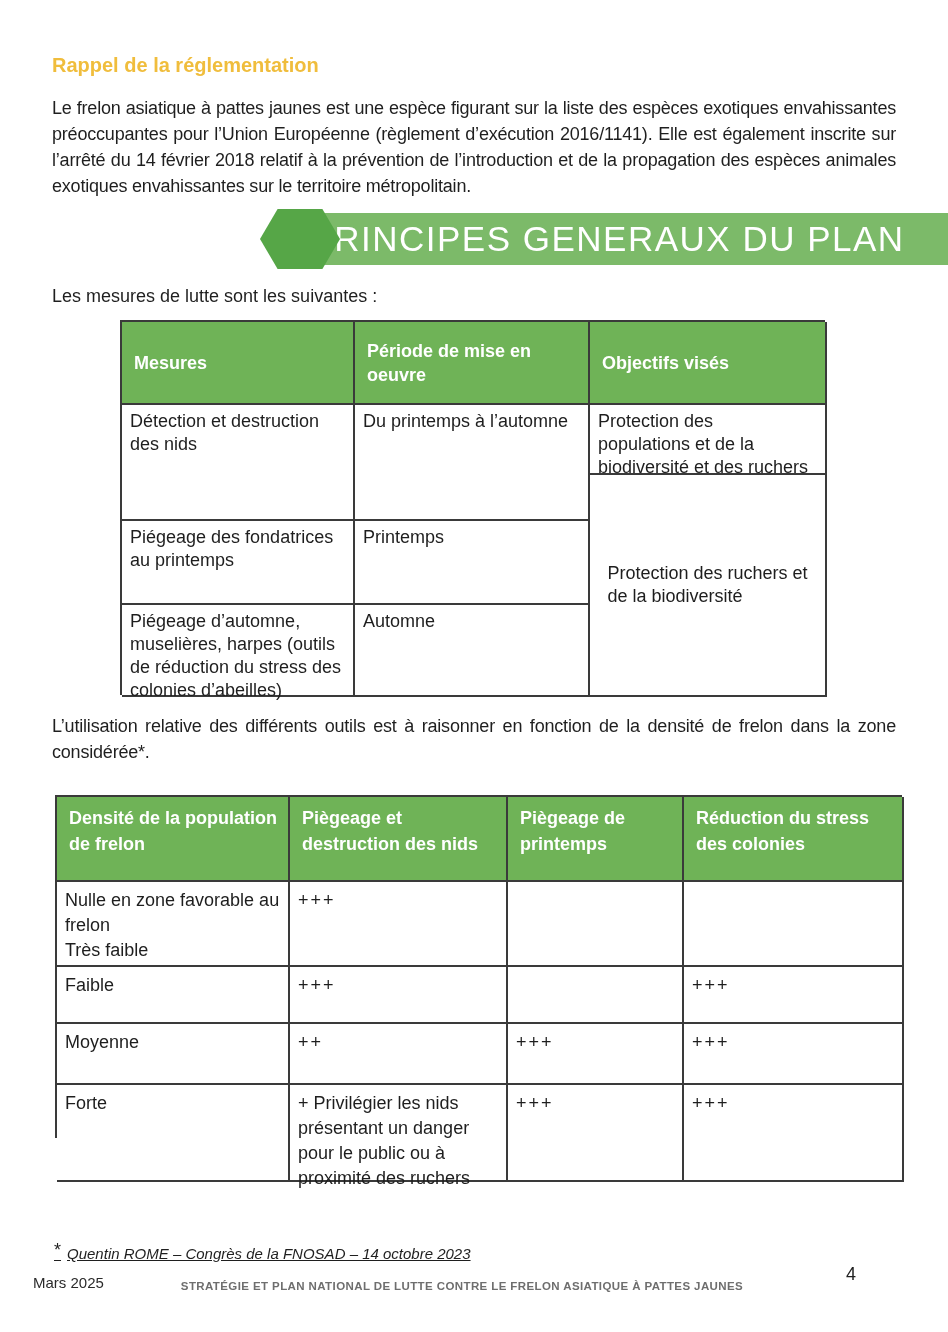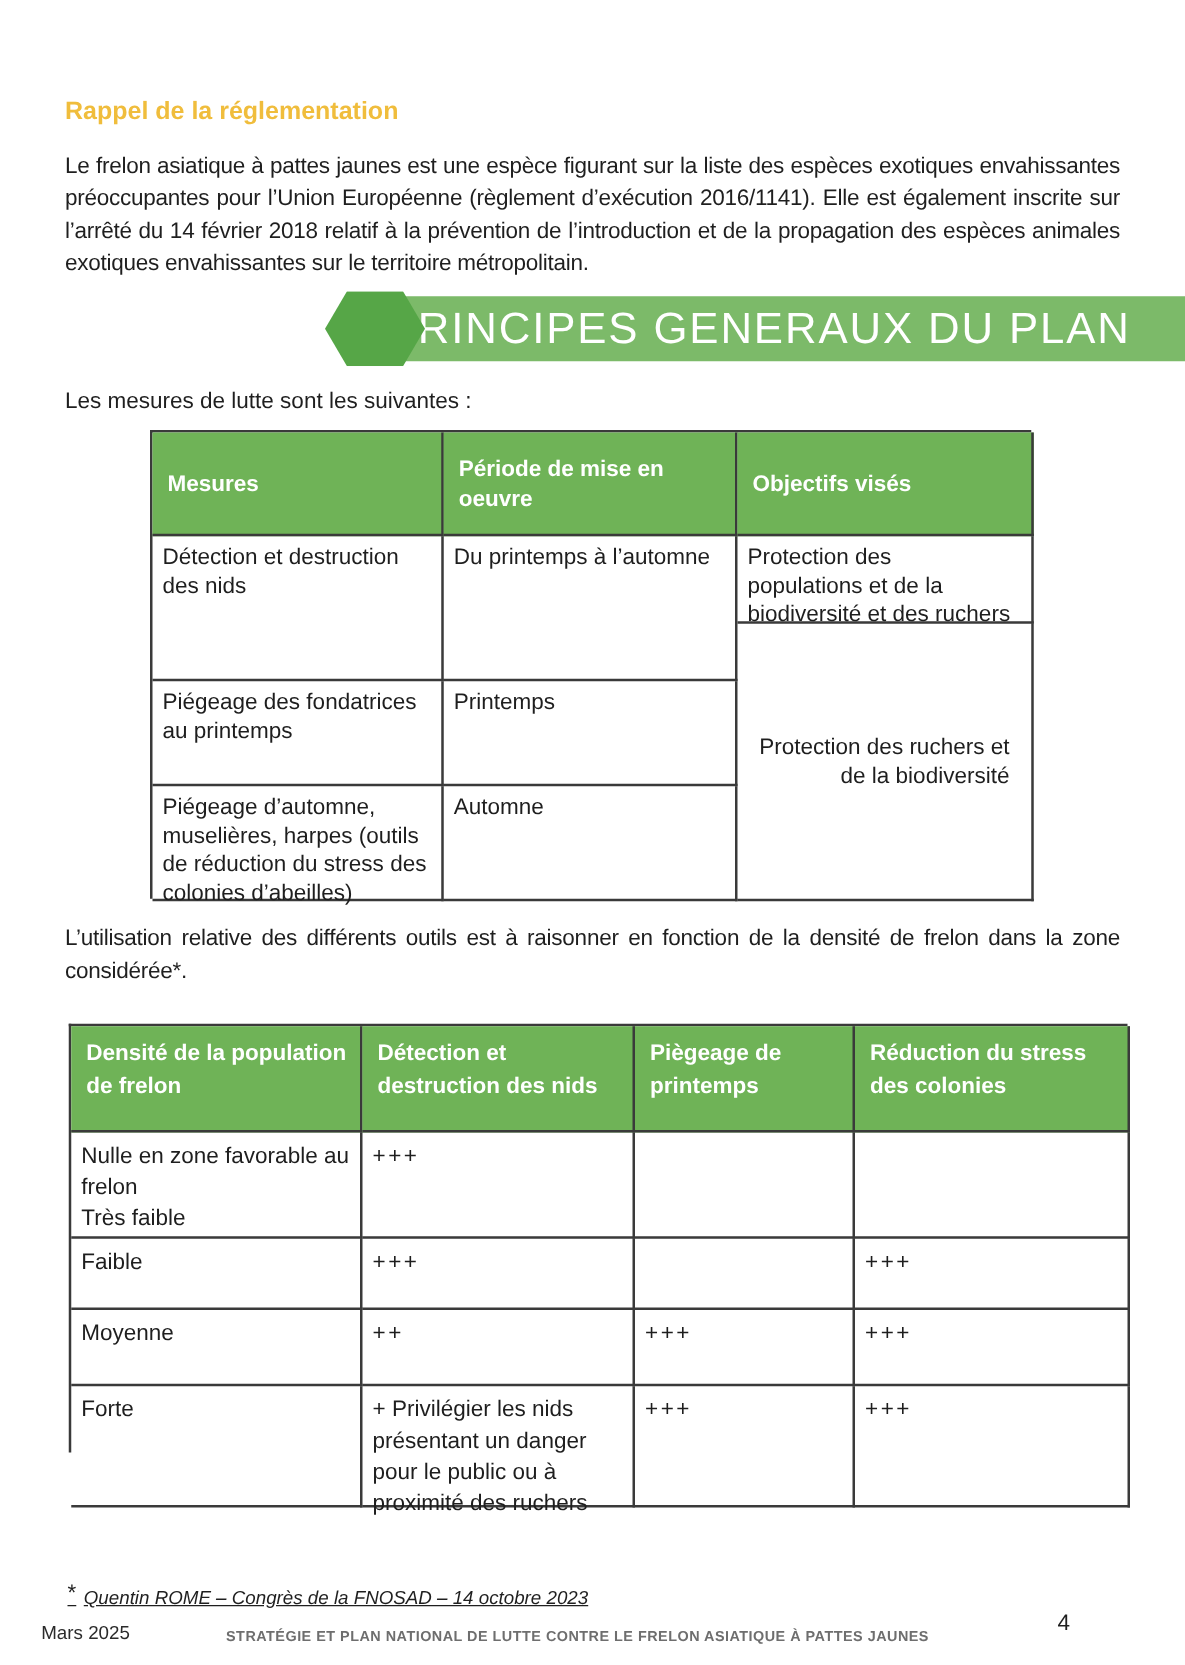--- a/index.html
+++ b/index.html
@@ -5,21 +5,21 @@
   html,body{margin:0;padding:0;background:#e8e8e8;}
   .page{
     position:relative;
     width:948px;height:1332px;
     margin:0 auto;
     background:#ffffff;
     font-family:"Liberation Sans",sans-serif;
     color:#1e1e1e;
     overflow:hidden;
   }
-  .abs{position:absolute;margin-top:24px;}
+  .abs{position:absolute;}
   .section-heading{
     left:52px;top:54px;width:600px;
     font-size:20px;font-weight:bold;color:#f0bd3c;
   }
   .para{
     left:52px;width:844px;
     font-size:18px;line-height:26px;letter-spacing:-0.2px;
     text-align:justify;color:#1f1f1f;
   }
   .para1{top:95px;}
@@ -59,21 +59,21 @@
     line-height:23px;
     padding:5px 8px 5px 8px;
   }
   .t1 .th{
     background:#6fb357;color:#ffffff;font-weight:bold;
     display:flex;align-items:center;
     padding-left:12px;line-height:24px;
   }
   .t1 .objective-merged{
     display:flex;align-items:center;justify-content:center;
-    text-align:right;
+    text-align:left;
   }
   
   .t2{
     left:55px;top:795px;width:847px;height:343px;
     display:grid;
     grid-template-columns:233px 218px 176px 220px;
     grid-template-rows:85px 85px 57px 61px 97px;
     border-top:2px solid #3a3a3a;border-left:2px solid #3a3a3a;
     box-sizing:border-box;
     font-size:18px;
@@ -151,21 +151,21 @@
 de réduction du stress des
 colonies d’abeilles)</div>
     <div class="cell" style="grid-area:5/2/6/3">Automne</div>
   </div>
 
   <div class="abs para para2">L’utilisation relative des différents outils est à raisonner en fonction de la densité de frelon dans la zone considérée*.</div>
 
   <div class="abs t2">
     <div class="cell th">Densité de la population
 de frelon</div>
-    <div class="cell th">Détection et
+    <div class="cell th">Piègeage et
 destruction des nids</div>
     <div class="cell th">Piègeage de
 printemps</div>
     <div class="cell th">Réduction du stress
 des colonies</div>
 
     <div class="cell">Nulle en zone favorable au frelon
 Très faible</div>
     <div class="cell plus">+++</div>
     <div class="cell plus"></div>

